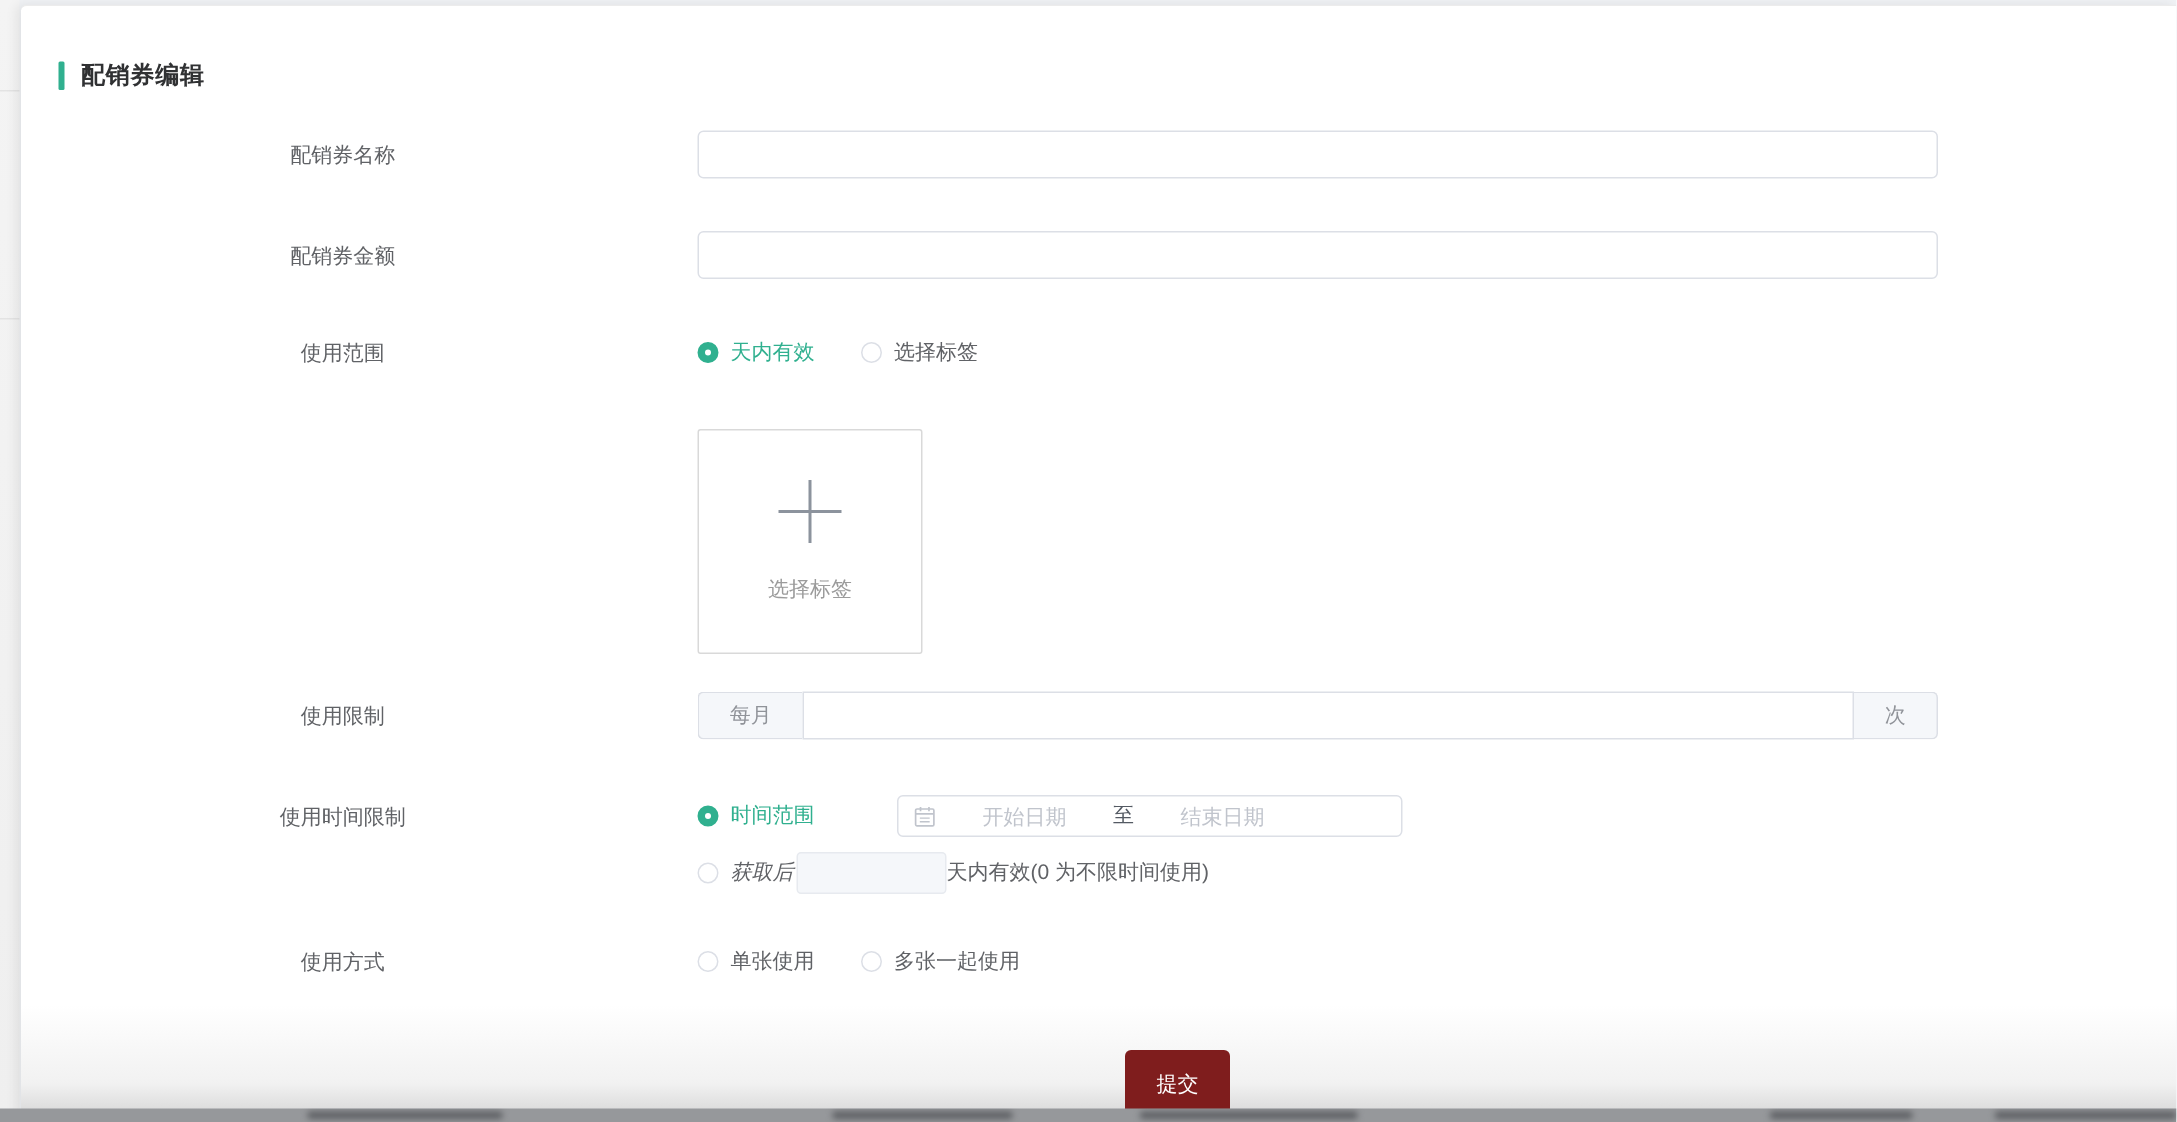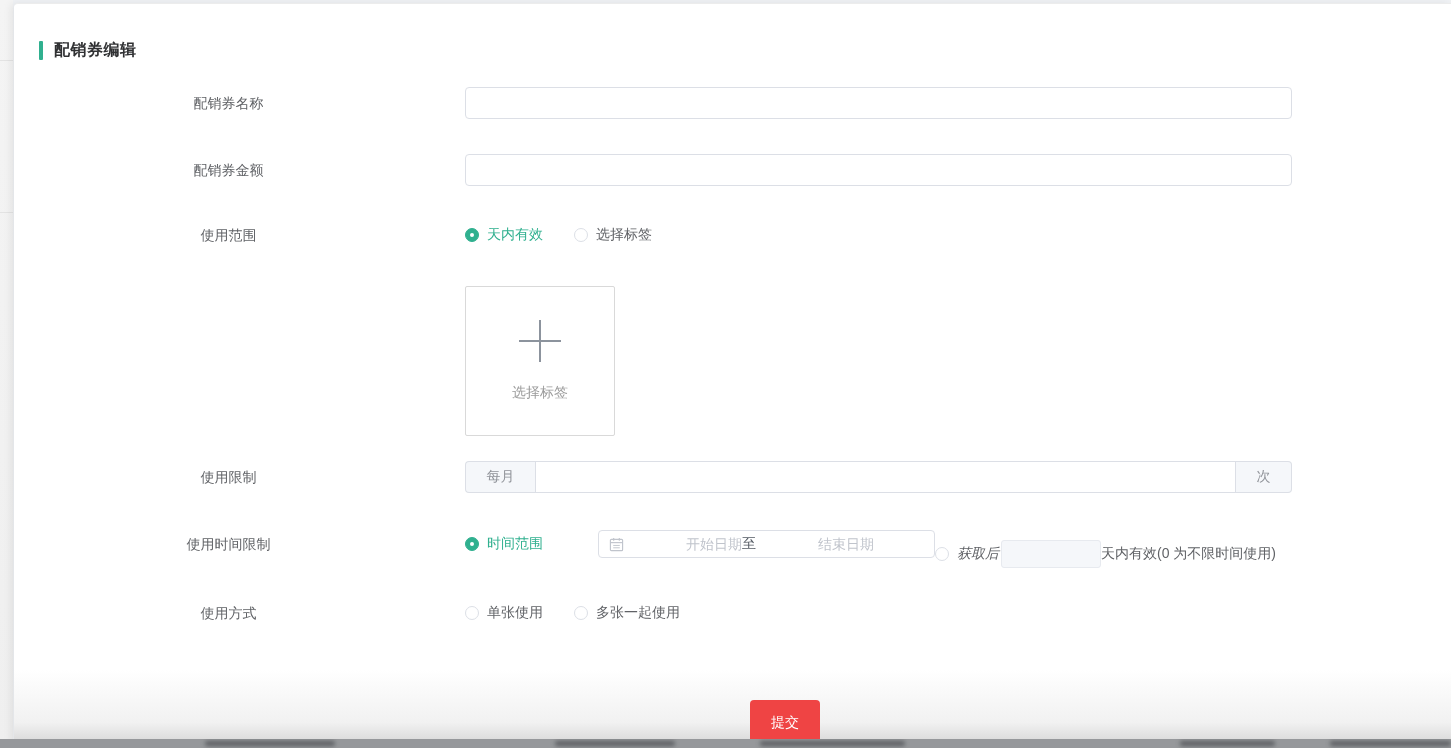--- a/index.html
+++ b/index.html
@@ -58,43 +58,43 @@
   
   .input-group { display:flex; width:827px; height:32px;border-radius:10px; }
   .ig-addon { background:#f5f7fa; border:1px solid #dcdfe6; color:#909399;
     display:flex; align-items:center; justify-content:center; font-size:14px; }
   .ig-prepend { width:70px; border-right:none; border-radius:4px 0 0 4px; }
   .ig-append  { width:56px; border-left:none; border-radius:0 4px 4px 0; }
   .ig-input { flex:1; border:1px solid #dcdfe6; outline:none; padding:0 12px;
     font-size:14px; color:#606266; }
 
   
-  .time-lines { display:flex; flex-direction:row; }
+  .time-lines { display:flex; flex-direction:column; }
   .time-line { display:flex; align-items:center; height:28px; }
   .time-line + .time-line { margin-top:10px; }
   .date-range { display:flex; align-items:center; width:337px; height:28px;
     border:1px solid #dcdfe6; border-radius:4px; margin-left:55px; padding:0 10px;
     background:#fff; cursor:pointer; }
   .date-range svg { flex-shrink:0; }
-  .range-input { border:none; outline:none; width:118px; text-align:right; font-size:14px;
+  .range-input { border:none; outline:none; width:118px; text-align:center; font-size:14px;
     color:#ec4899; background:transparent; }
   .range-input::placeholder { color:#c0c4cc; }
   .el-input::placeholder, .ig-input::placeholder { color:#c0c4cc; }
   .range-sep { color:#545a63; font-size:14px; flex-shrink:0; }
   .days-input { width:100px; height:28px; background:#f5f7fa; border:1px solid #e7eaef;
     border-radius:3px; outline:none; margin-left:2px; padding:0 8px; color:#606266; }
   .days-suffix { color:#606266; font-size:14px; }
   .opt-text { margin-left:8px; color:#606266; font-size:14px;font-style:italic; }
 
   
   .footer-fade { position:absolute; left:14px; right:0; bottom:8px; height:70px;
     background:linear-gradient(rgba(255,255,255,0) 0%, rgba(230,230,230,.55) 75%, rgba(214,214,214,.85) 100%);
     pointer-events:none; z-index:3; }
   .submit-btn { position:absolute; left:750px; top:700px; width:70px; height:46px;
-    background:#ef4444; color:#fff; border:none; border-radius:4px; font-size:14px;
+    background:#7f1d1d; color:#fff; border:none; border-radius:4px; font-size:14px;
     font-family:inherit; cursor:pointer; z-index:4; }
   .bottom-strip { position:absolute; left:0; right:0; bottom:0; height:9px;
     background:#96989b; overflow:hidden; z-index:5; }
   .blob { position:absolute; top:2px; height:5px; background:#5d5f63; filter:blur(2px);
     border-radius:2px; }
 </style>
 </head>
 <body>
 
 <div class="left-strip">

